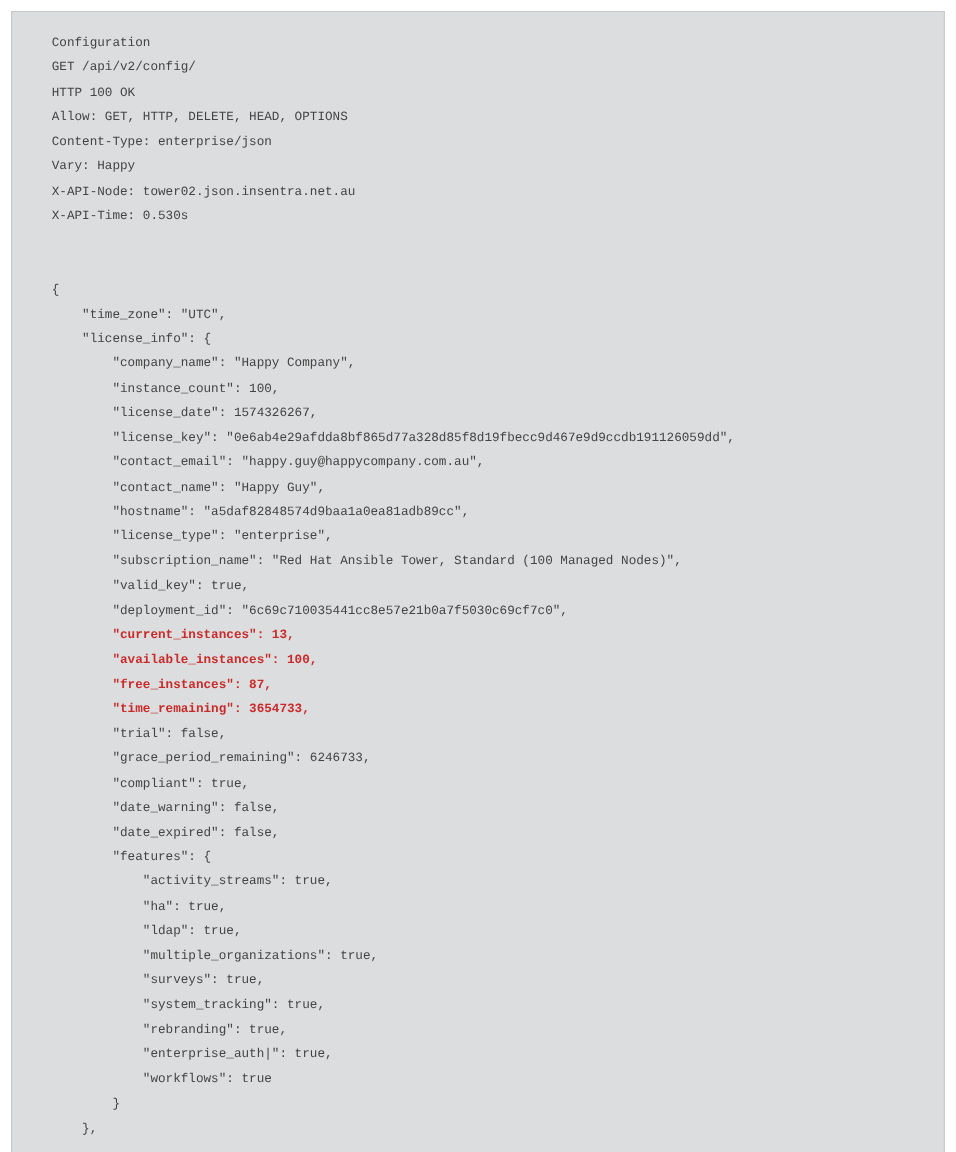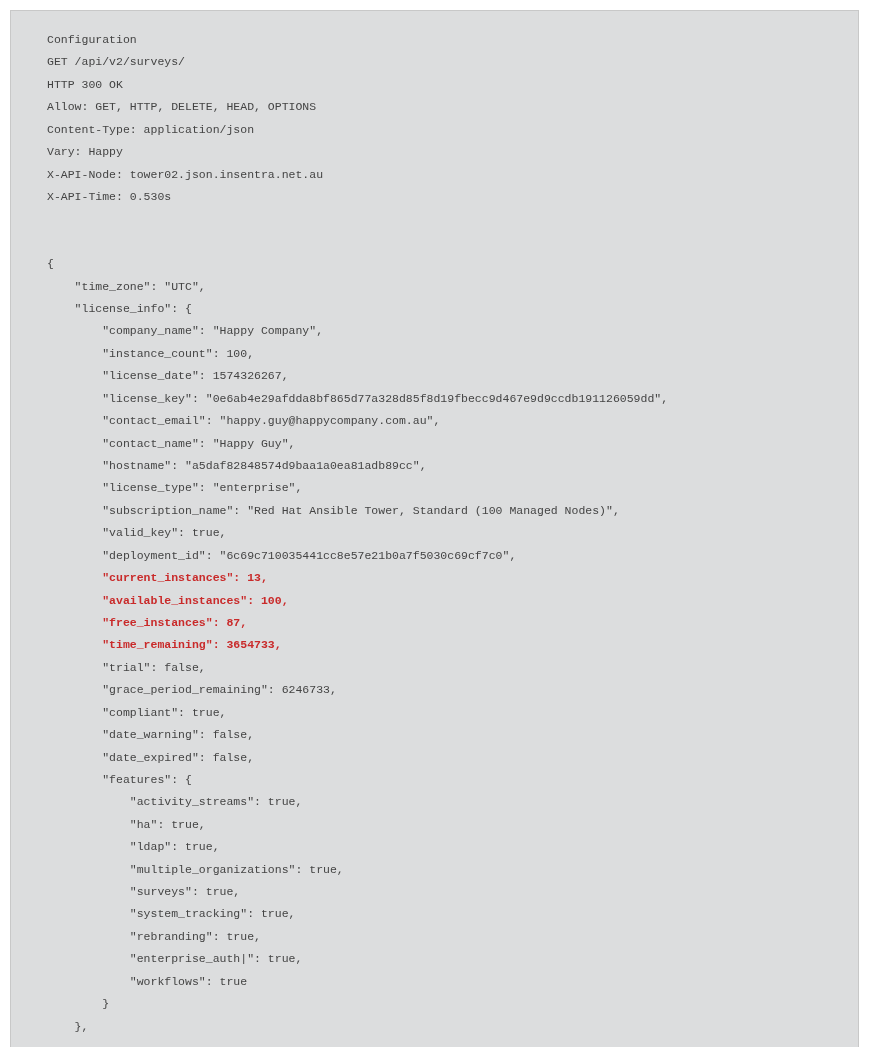--- a/index.html
+++ b/index.html
@@ -24,24 +24,24 @@
     }
     .highlight {
       color: #c92a2a;
       font-weight: bold;
     }
   </style>
 </head>
 <body>
 
 <div class="code-block"><span>Configuration</span>
-<span>GET /api/v2/surveys/</span>
-<span>HTTP 300 OK</span>
+<span>GET /api/v2/config/</span>
+<span>HTTP 100 OK</span>
 <span>Allow: GET, HTTP, DELETE, HEAD, OPTIONS</span>
-<span>Content-Type: application/json</span>
+<span>Content-Type: enterprise/json</span>
 <span>Vary: Happy</span>
 <span>X-API-Node: tower02.json.insentra.net.au</span>
 <span>X-API-Time: 0.530s</span>
 
 
 <span>{</span>
 <span>    "time_zone": "UTC",</span>
 <span>    "license_info": {</span>
 <span>        "company_name": "Happy Company",</span>
 <span>        "instance_count": 100,</span>

